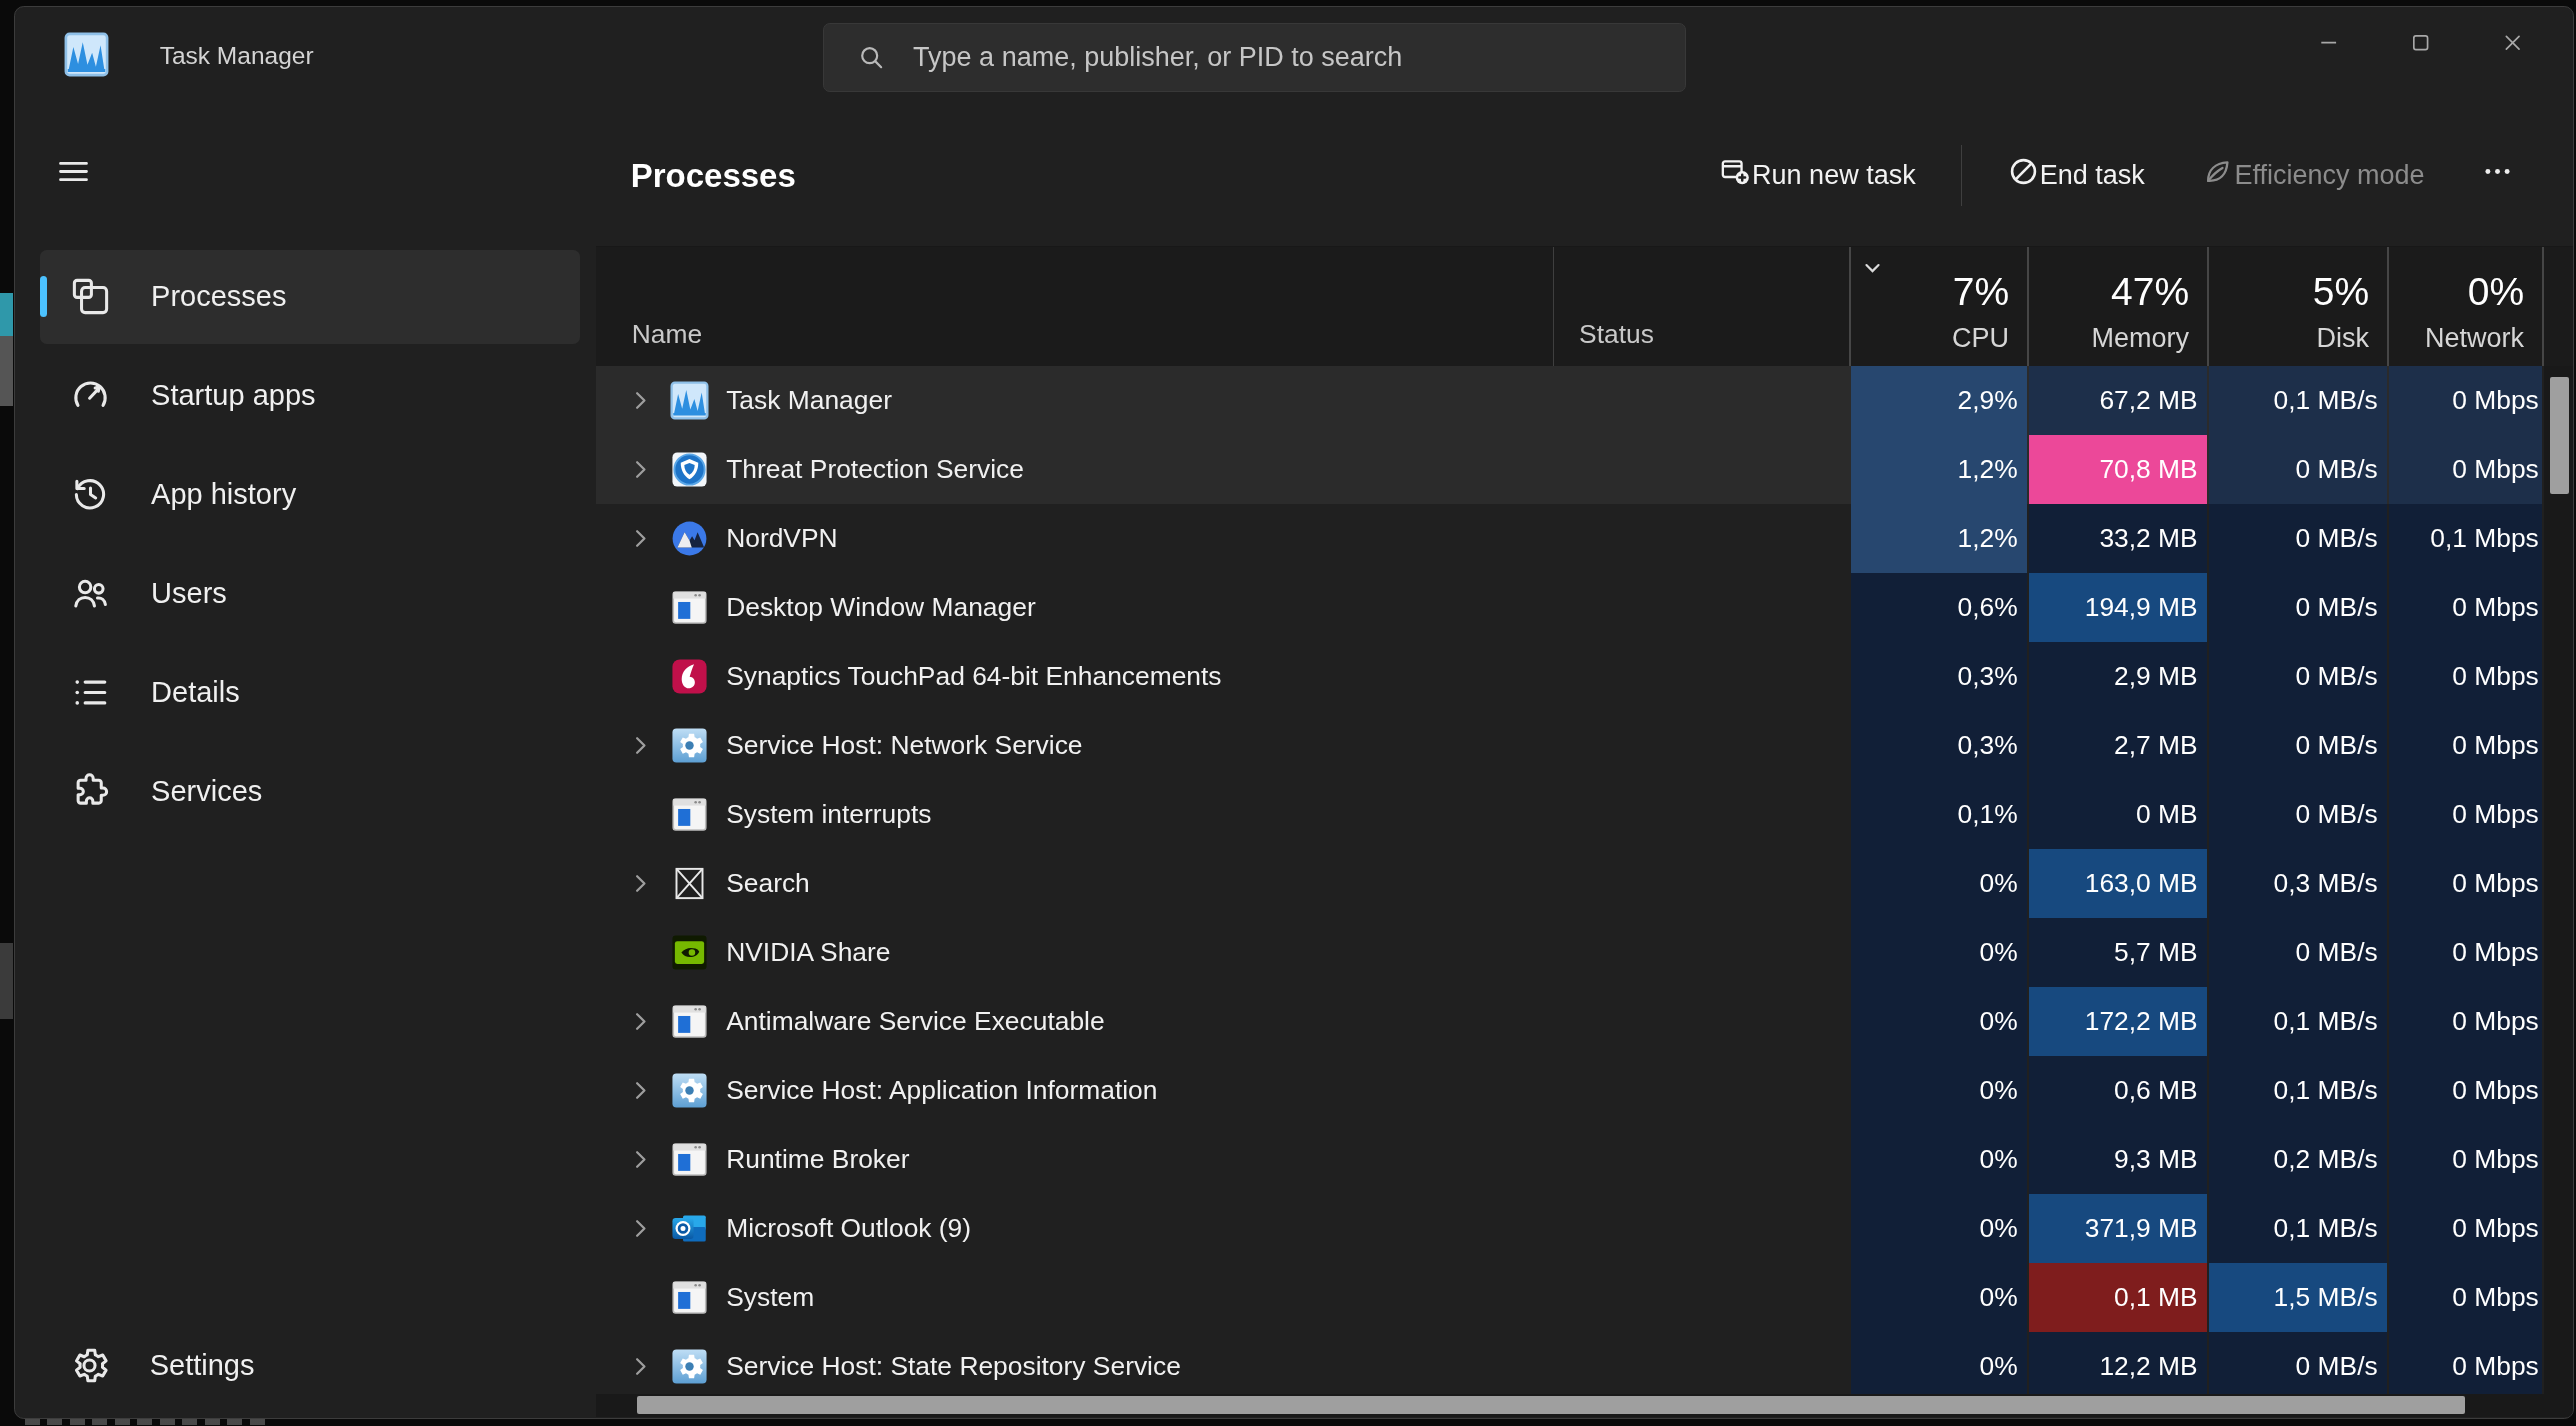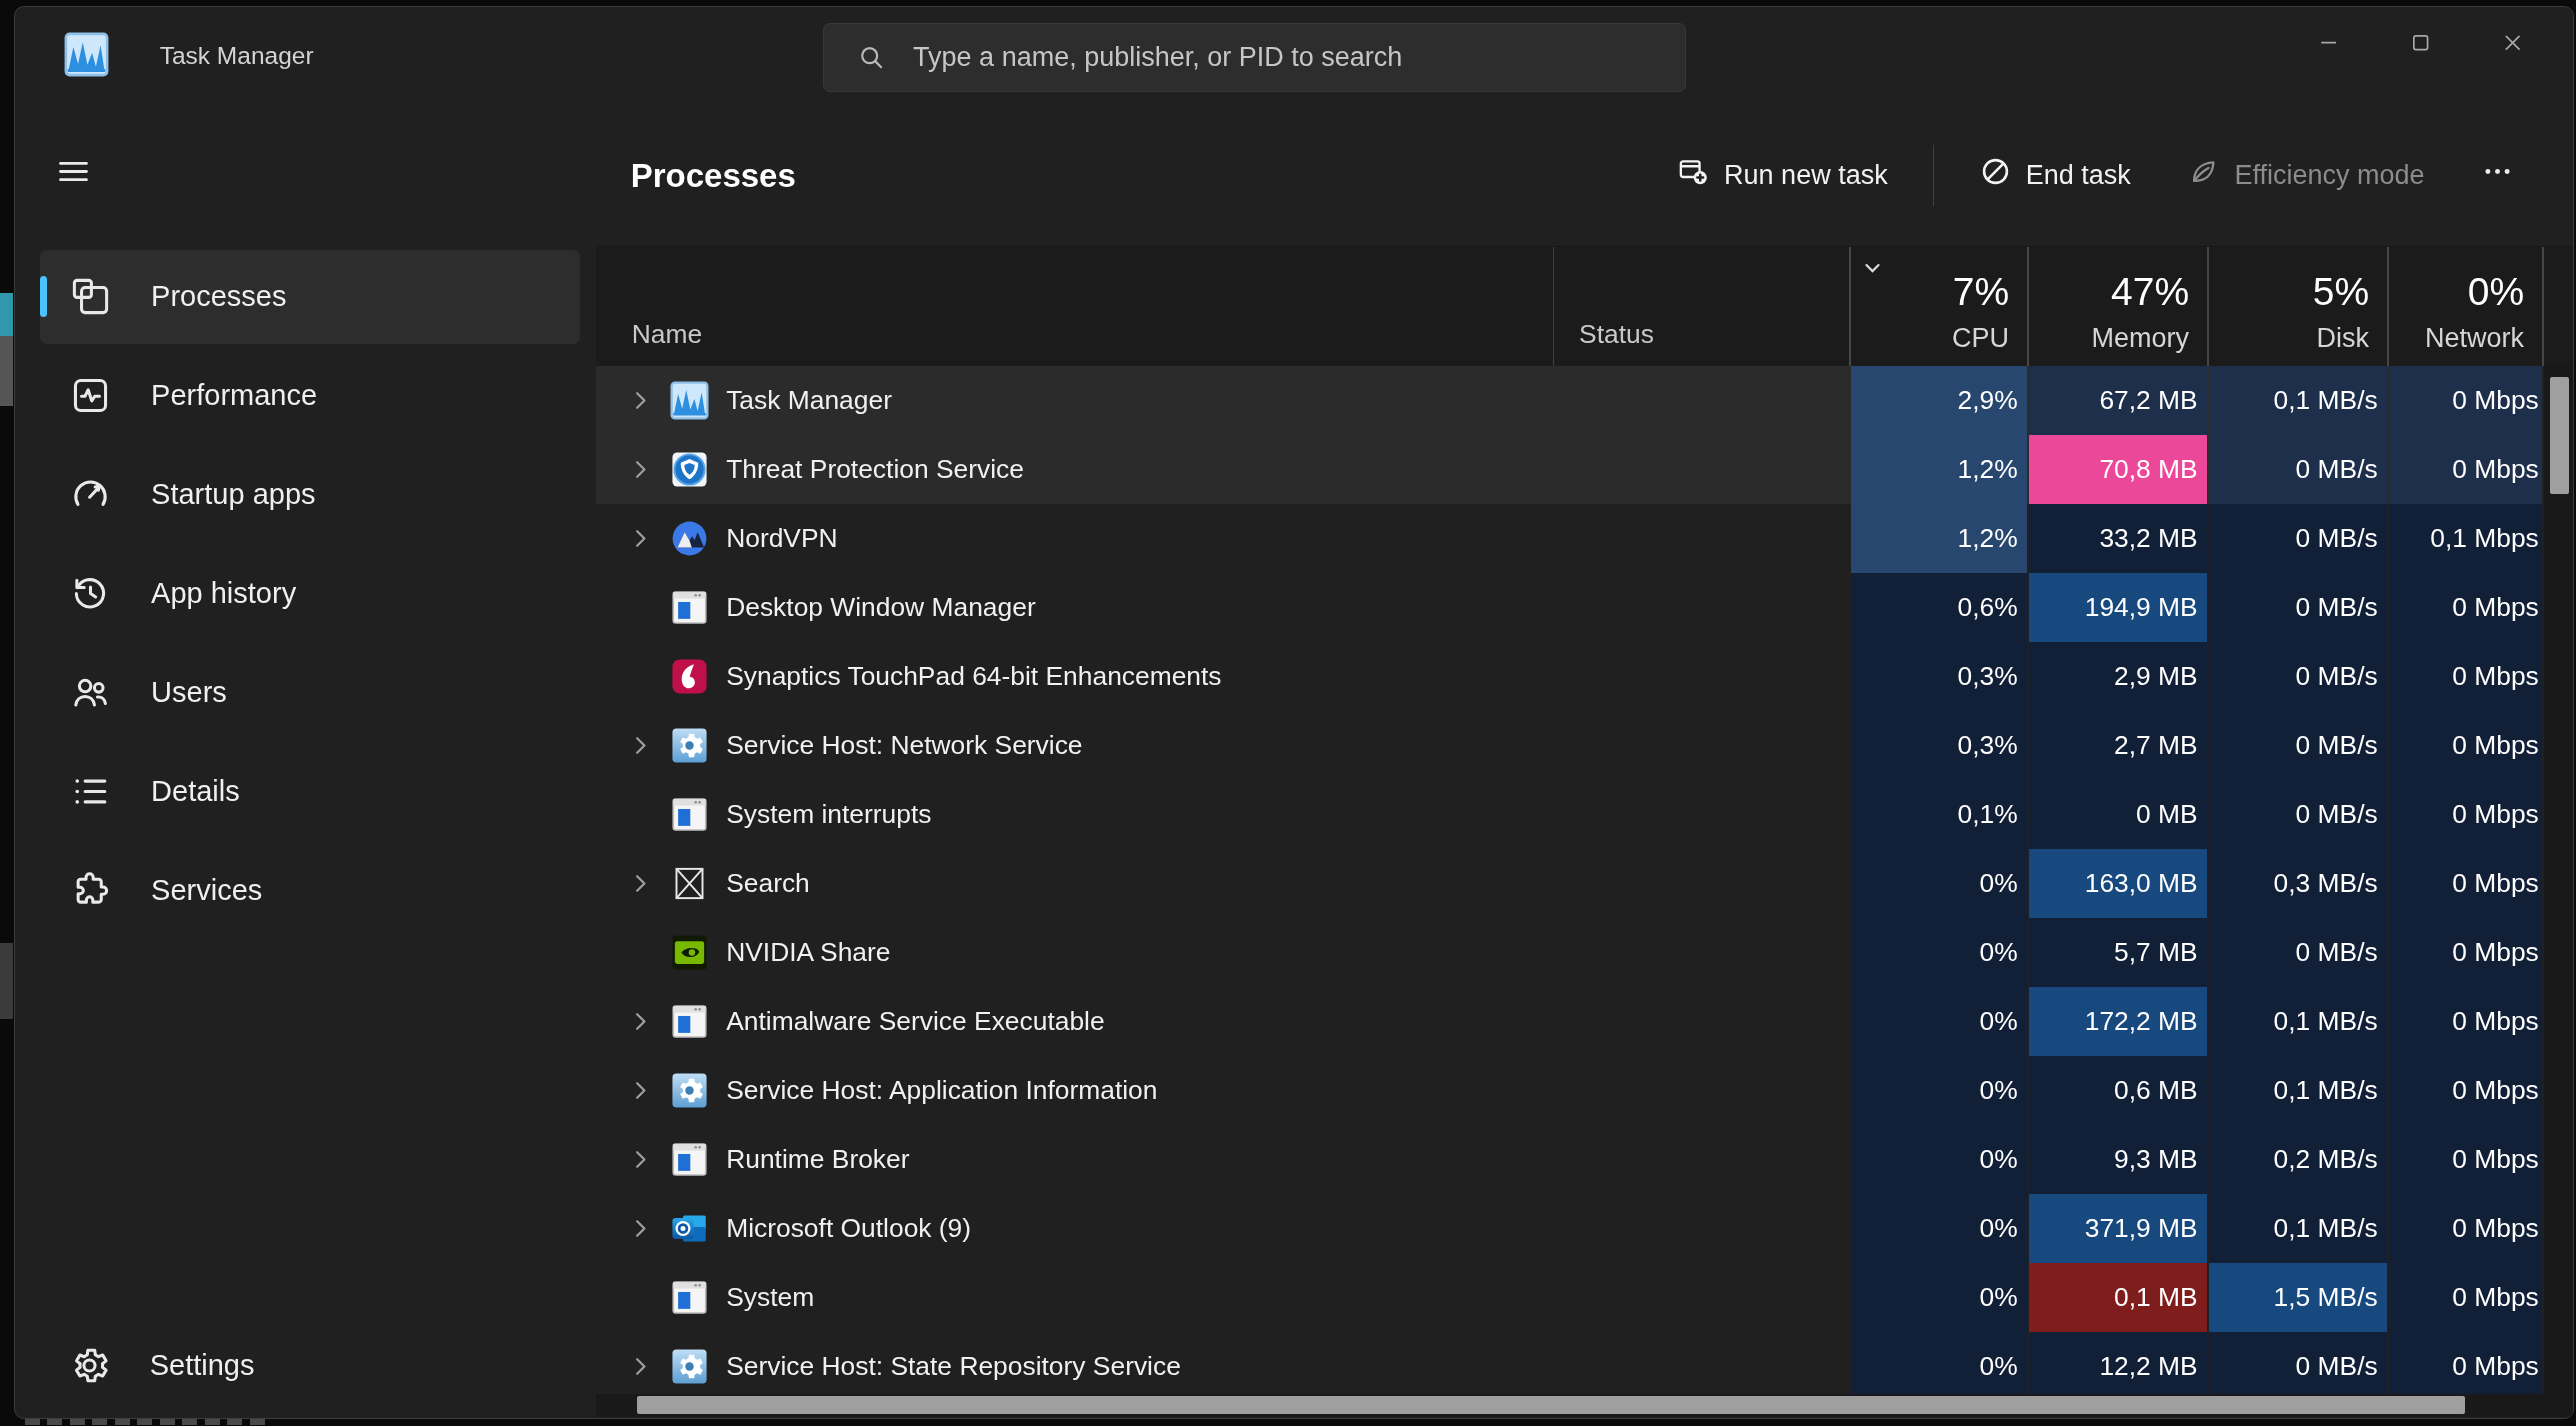--- a/index.html
+++ b/index.html
@@ -40,21 +40,21 @@
   .side-icon{width:43px;height:43px;margin-left:29px;flex:0 0 auto;}
   .side-icon svg{display:block;width:100%;height:100%;}
   .side-label{margin-left:39px;font-size:29px;color:#f0f0f0;white-space:nowrap;}
   #settings-holder{position:absolute;left:24px;right:15.7px;bottom:7.8px;}
   
   .content{position:absolute;left:581px;top:98px;width:1979px;height:1315px;}
   .chead{position:absolute;left:0;top:0;width:100%;height:141px;}
   .chead h1{position:absolute;left:35px;top:0;margin:0;height:141px;line-height:141px;
     font-size:33px;font-weight:600;color:#fff;}
   .toolbar{position:absolute;right:39px;top:0;height:141px;display:flex;align-items:center;gap:13.7px;}
-  .tbtn{display:flex;align-items:center;gap:14px;background:transparent;border:none;color:#f2f2f2;
+  .tbtn{display:flex;align-items:center;gap:0;background:transparent;border:none;color:#f2f2f2;
     font-size:27px;font-family:inherit;padding:13.7px 21.5px;border-radius:5.9px;white-space:nowrap;}
   .tbtn svg{width:33px;height:33px;flex:0 0 auto;}
   .tbtn.disabled{color:#8c8c8c;}
   .tdiv{width:1px;height:61px;background:#3f3f3f;margin:0 9.8px;}
   
   .band{position:absolute;left:0;top:141px;width:1979px;height:120px;background:#1b1b1b;
     border-top:1px solid #181818;box-sizing:border-box;display:grid;
     grid-template-columns:957px 296px 178px 180px 180px 155px 33px;}
   .bcell{position:relative;box-sizing:border-box;}
   .bname span{position:absolute;left:36px;bottom:15.7px;font-size:26.4px;color:#c9c9c9;}
@@ -151,29 +151,20 @@
               <svg viewBox="0 0 24 24" fill="none" stroke="#e9e9e9" stroke-width="1.7" stroke-linecap="round" stroke-linejoin="round">
                 <rect x="7" y="7" width="14" height="14" rx="2"></rect>
                 <rect x="3" y="3" width="9.5" height="9.5" rx="1.5"></rect>
               </svg>
             </span>
             <span class="side-label">Processes</span>
           </div>
           <div class="side-item">
             <span class="side-icon">
               <svg viewBox="0 0 24 24" fill="none" stroke="#e9e9e9" stroke-width="1.7" stroke-linecap="round" stroke-linejoin="round">
-                <rect x="3.6" y="3.6" width="16.8" height="16.8" rx="3"></rect>
-                <path d="M7 12.4h2l1.7-3.6 2 6.2 1.7-2.6h2.6"></path>
-              </svg>
-            </span>
-            <span class="side-label">Performance</span>
-          </div>
-          <div class="side-item">
-            <span class="side-icon">
-              <svg viewBox="0 0 24 24" fill="none" stroke="#e9e9e9" stroke-width="1.7" stroke-linecap="round" stroke-linejoin="round">
                 <path d="M5 17.5a8.2 8.2 0 1 1 14 0"></path>
                 <path d="M11.5 13.5 16 8.7"></path>
                 <path d="M14.6 7.8l2.2-.6-.4 2.4"></path>
               </svg>
             </span>
             <span class="side-label">Startup apps</span>
           </div>
           <div class="side-item">
             <span class="side-icon">
               <svg viewBox="0 0 24 24" fill="none" stroke="#e9e9e9" stroke-width="1.7" stroke-linecap="round" stroke-linejoin="round">

